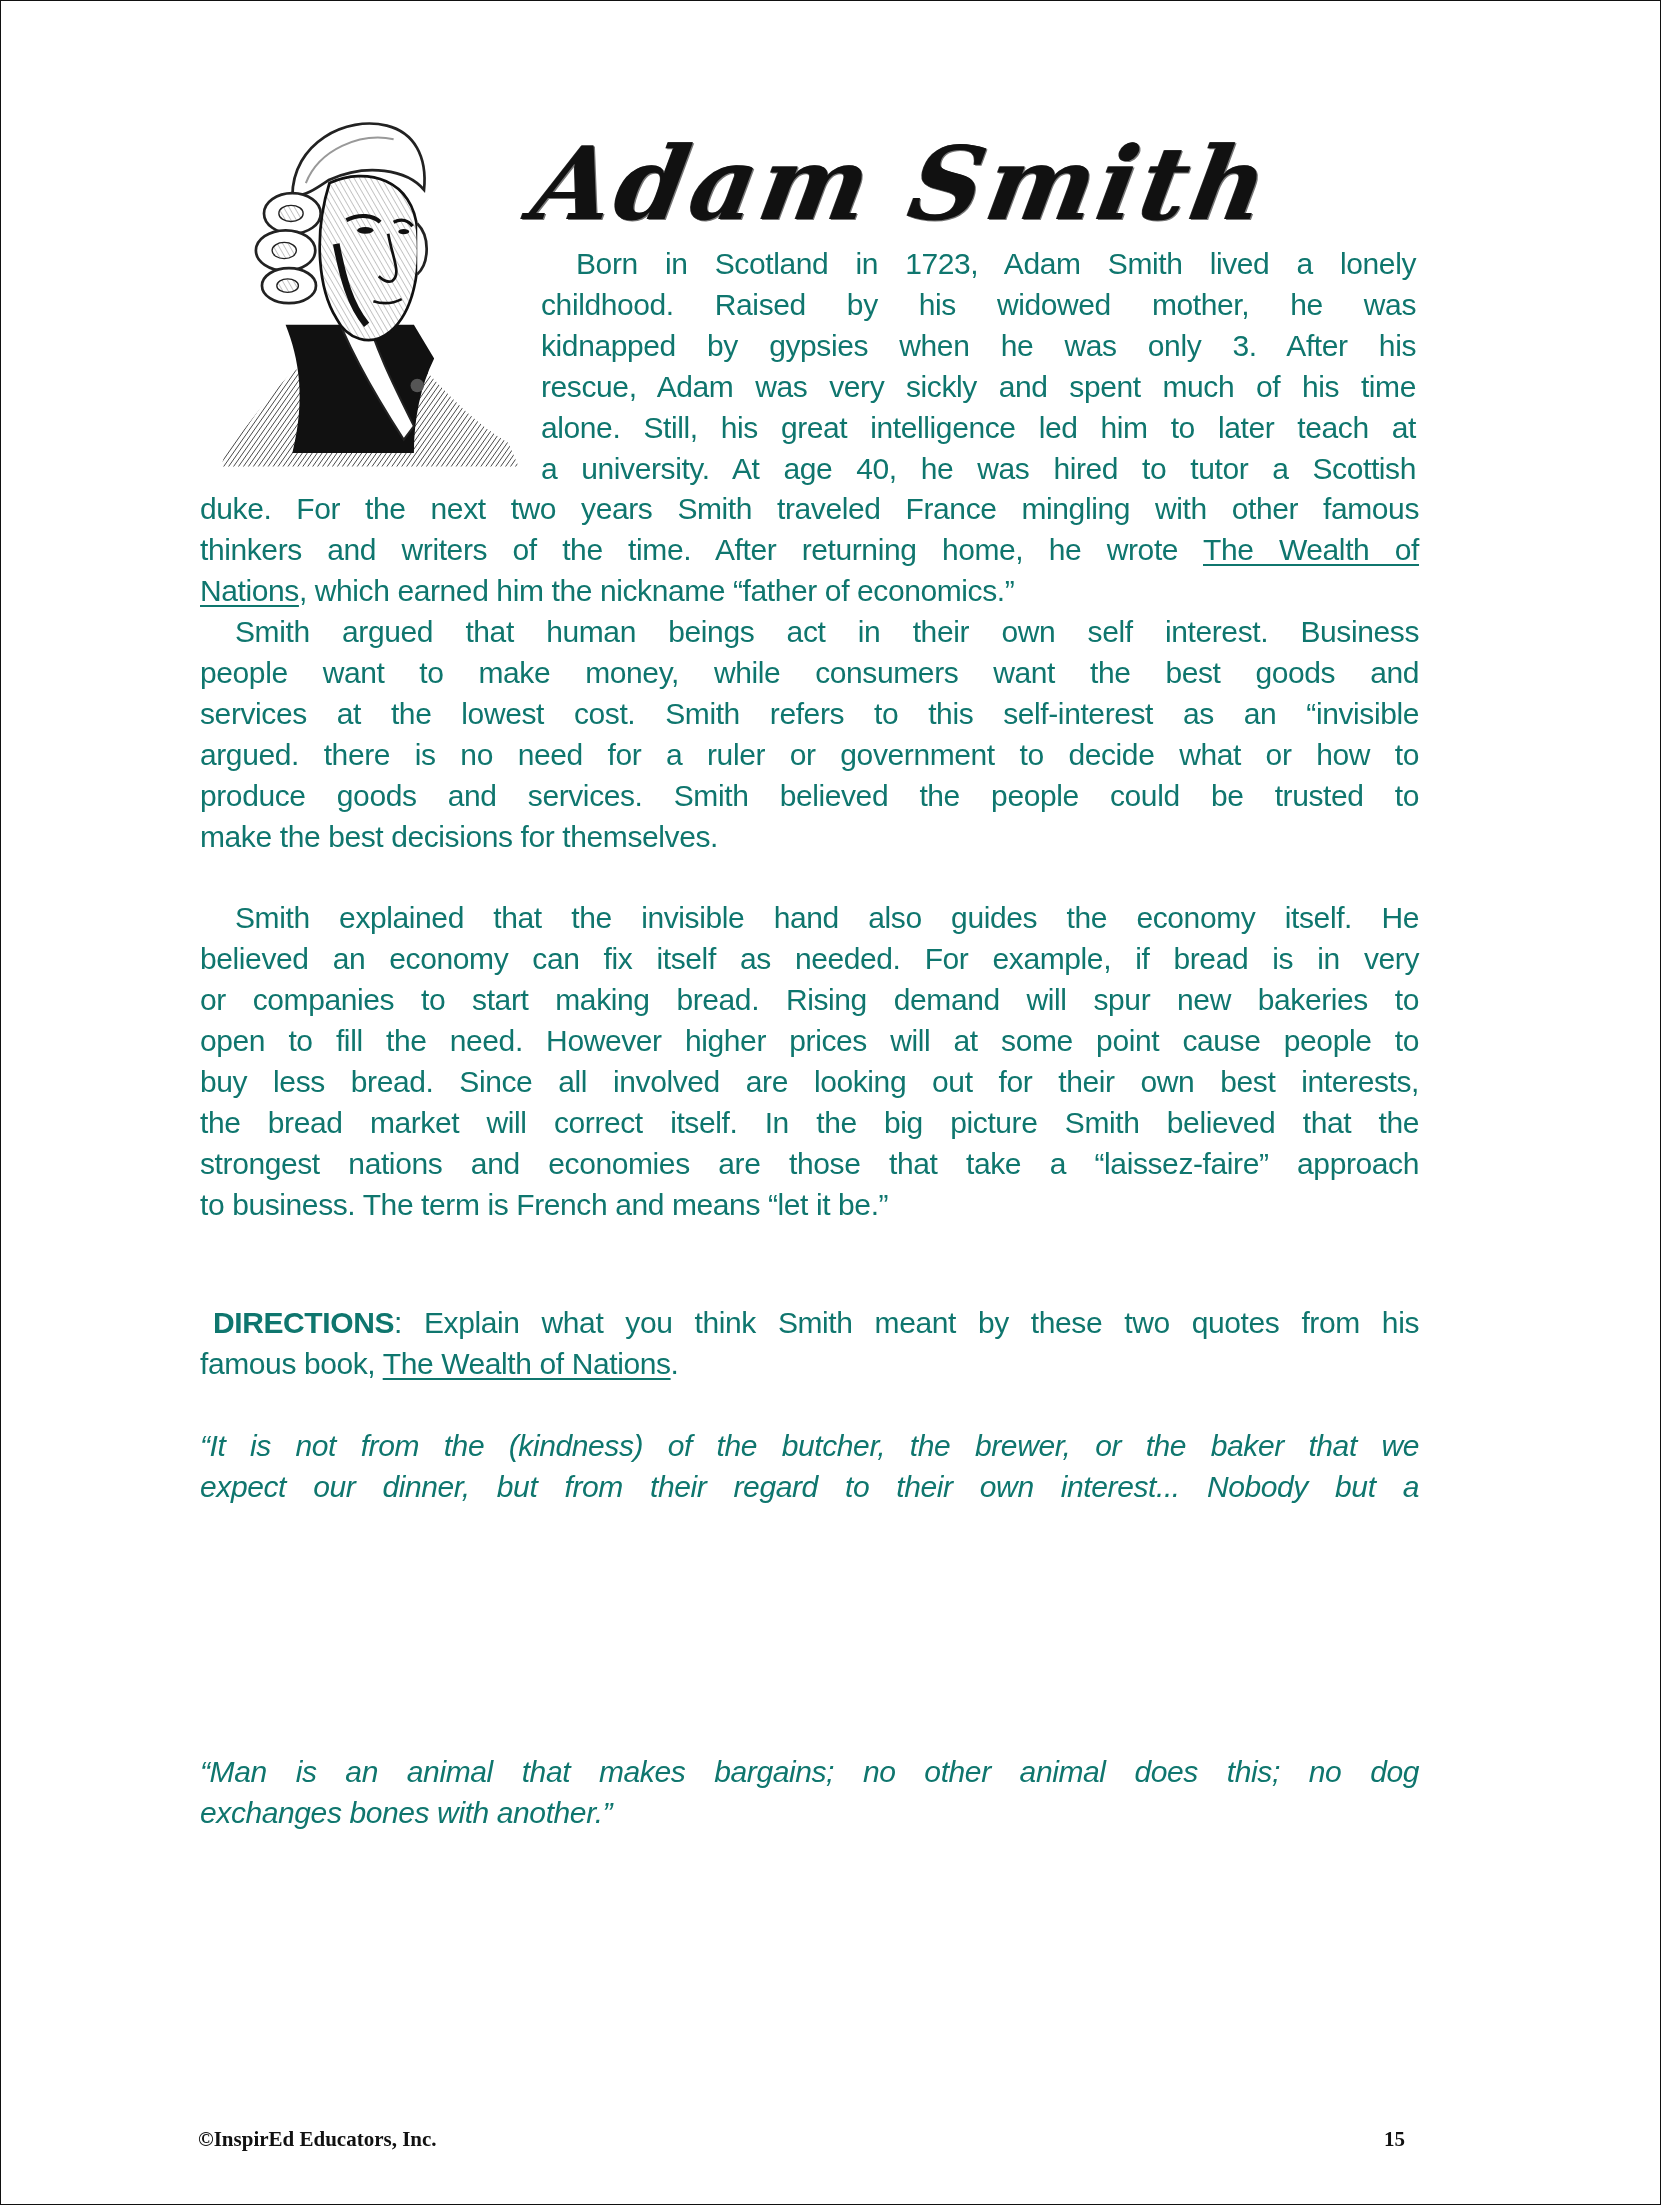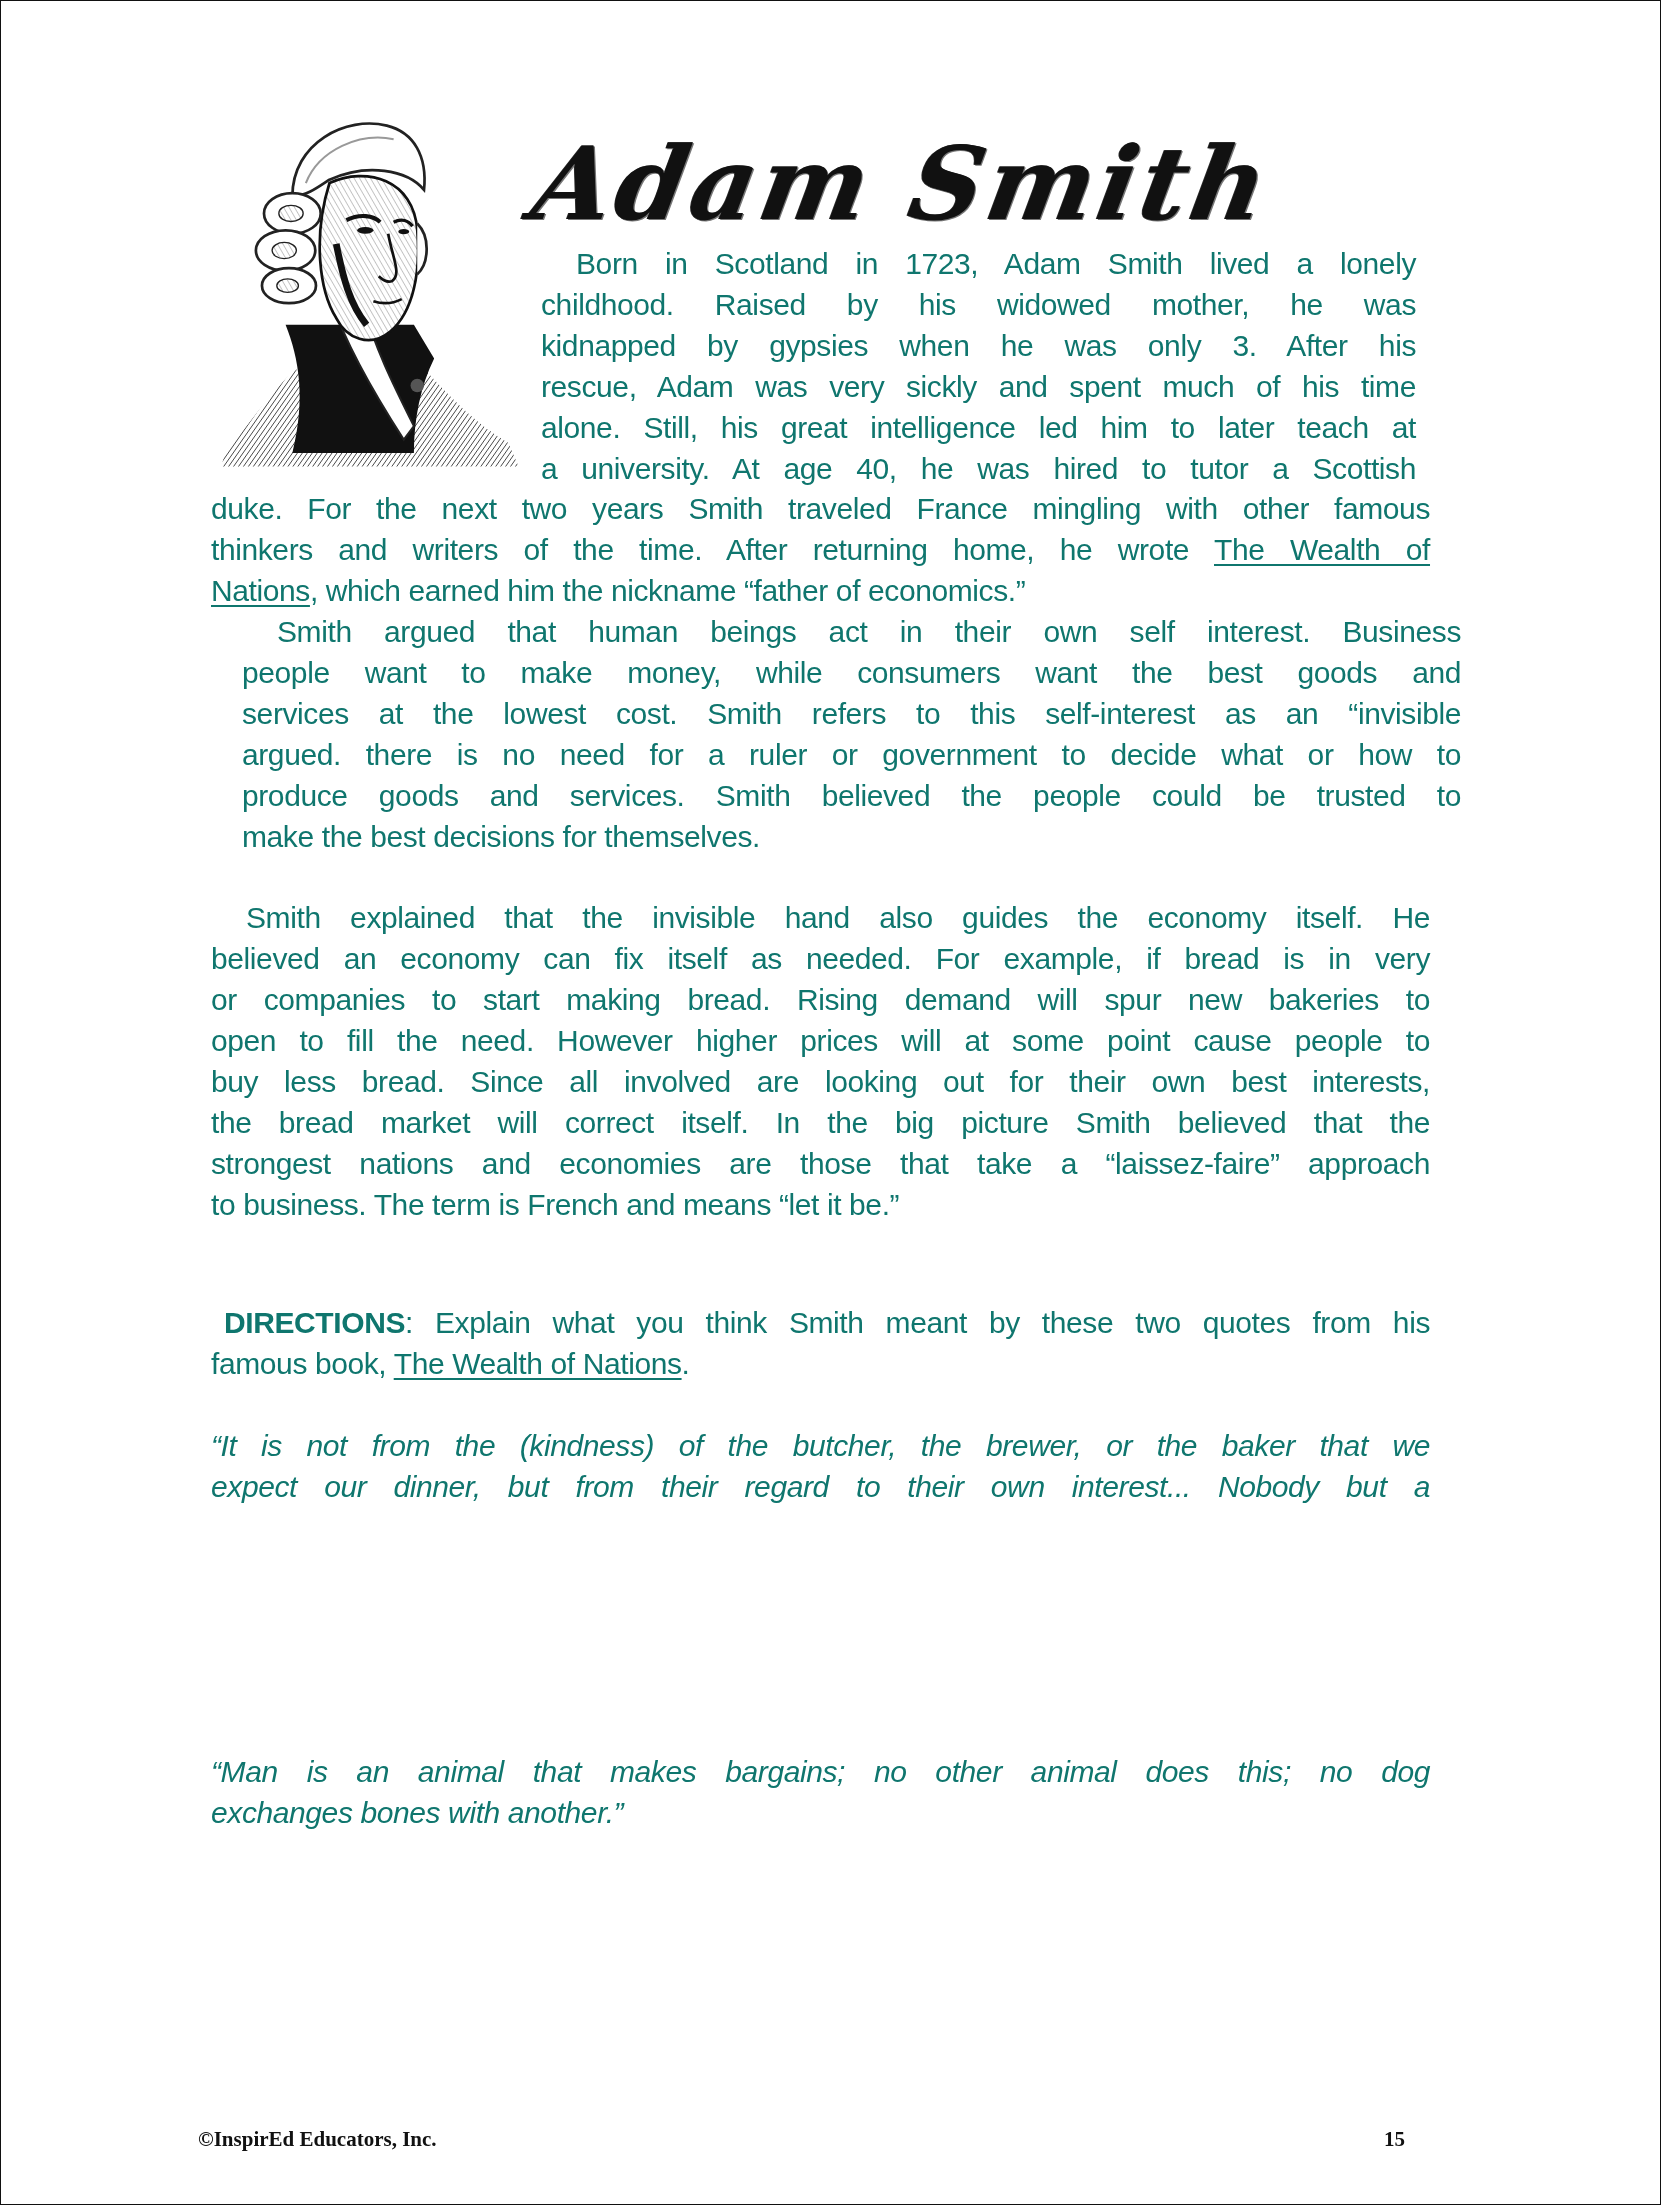--- a/index.html
+++ b/index.html
@@ -16,21 +16,21 @@
     font-family: "DejaVu Serif", serif; font-style: italic; font-weight: bold;
     font-size: 101px; line-height: 115px; color: #111; letter-spacing: 4px;
     transform: skewX(-10deg);
     text-shadow: 1.4px 1.4px 0 #777, -0.7px 0 0 #333;
   }
   .text {
     font-family: Liberation Sans, sans-serif; font-size: 30px; color: #0f766e;
     line-height: 41px; text-align: justify;
     letter-spacing: -0.4px; word-spacing: 0px;
   }
-  .body-block { position: absolute; left: 210px; width: 1219px; }
+  .body-block { position: absolute; left: 199px; width: 1219px; }
   .intro-block { position: absolute; left: 540px; top: 242px; width: 875px; }
   .line { display: block; height: 41px; white-space: nowrap; text-align: justify; text-align-last: justify; }
   .line.last { text-align-last: left; }
   .indent { padding-left: 35px; }
   .u { text-decoration: underline; text-decoration-thickness: 2px; text-underline-offset: 4px; }
   .b { font-weight: bold; margin-left: 13px; }
   .it { font-style: italic; }
   .footer {
     position: absolute; top: 2126px;
     font-family: "Liberation Serif", serif; font-size: 21px; color: #111; font-weight: bold;
@@ -96,21 +96,21 @@
     <span class="line">alone. Still, his great intelligence led him to later teach at</span>
     <span class="line">a university. At age 40, he was hired to tutor a Scottish</span>
   </div>
 
   <div class="body-block text" style="top:487px;">
     <span class="line">duke. For the next two years Smith traveled France mingling with other famous</span>
     <span class="line"><span>thinkers and writers of the time. After returning home, he wrote </span><span class="u">The Wealth of</span></span>
     <span class="line last"><span class="u">Nations</span><span>, which earned him the nickname “father of economics.”</span></span>
   </div>
 
-  <div class="body-block text" style="top:610px;margin-left:31px;">
+  <div class="body-block text" style="top:610px;">
     <span class="line indent">Smith argued that human beings act in their own self interest. Business</span>
     <span class="line">people want to make money, while consumers want the best goods and</span>
     <span class="line">services at the lowest cost. Smith refers to this self-interest as an “invisible</span>
     <span class="line">argued. there is no need for a ruler or government to decide what or how to</span>
     <span class="line">produce goods and services. Smith believed the people could be trusted to</span>
     <span class="line last">make the best decisions for themselves.</span>
   </div>
 
   <div class="body-block text" style="top:896px;">
     <span class="line indent">Smith explained that the invisible hand also guides the economy itself. He</span>

